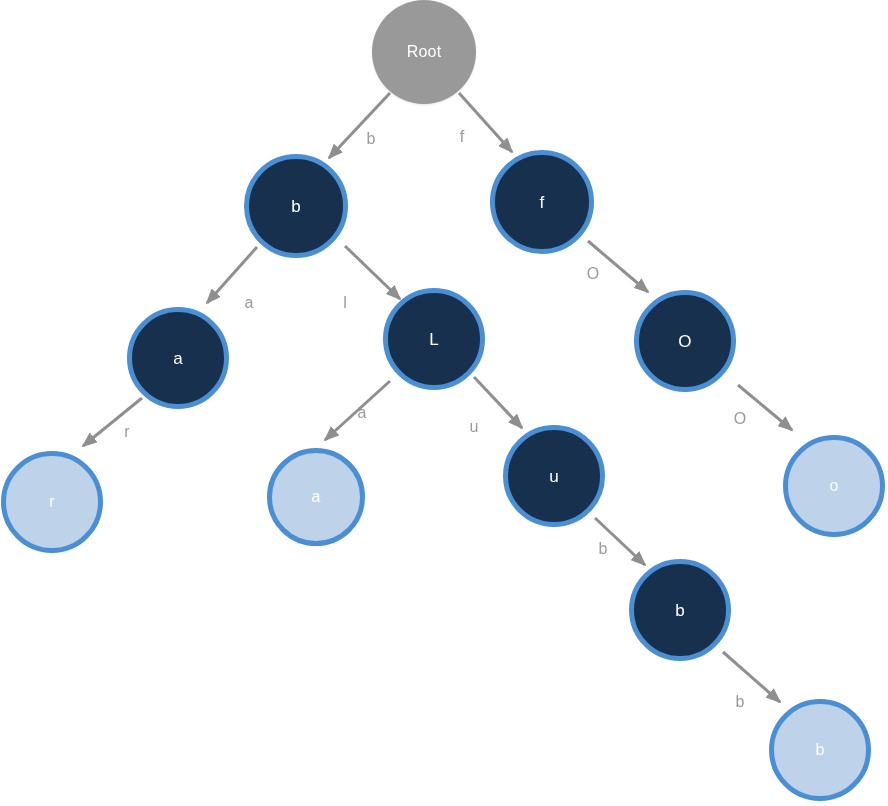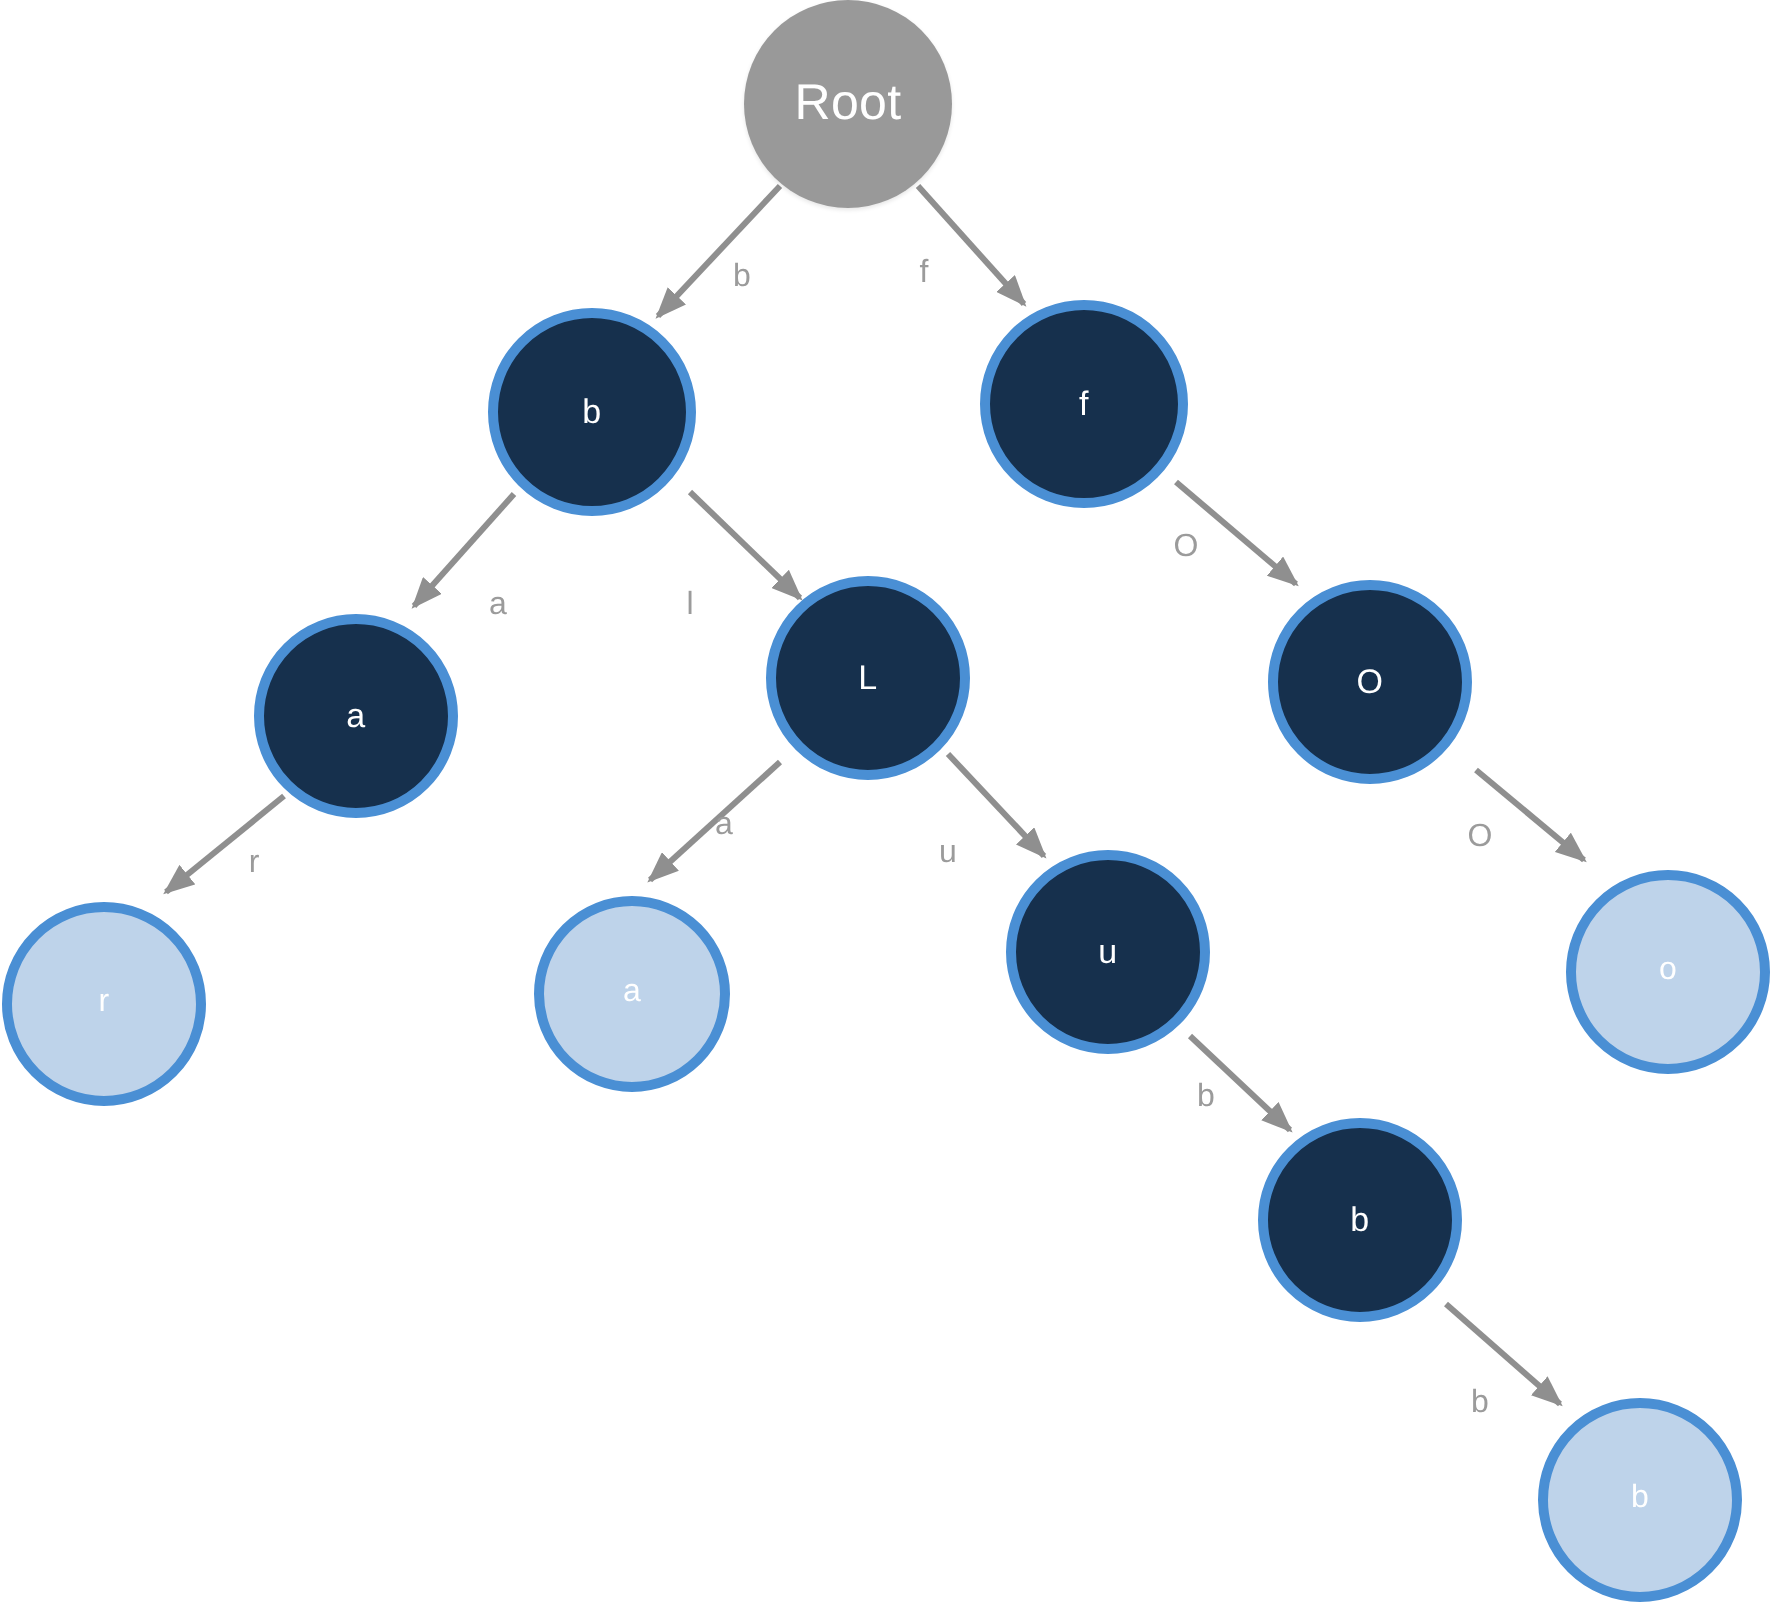--- a/index.html
+++ b/index.html
@@ -86,21 +86,21 @@
         <line x1="142" y1="398" x2="83" y2="446" stroke="#8f8f8f" stroke-width="3" marker-end="url(#arrowhead)"></line>
         <line x1="390" y1="381" x2="325" y2="440" stroke="#8f8f8f" stroke-width="3" marker-end="url(#arrowhead)"></line>
         <line x1="474" y1="377" x2="522" y2="428" stroke="#8f8f8f" stroke-width="3" marker-end="url(#arrowhead)"></line>
         <line x1="738" y1="385" x2="792" y2="430" stroke="#8f8f8f" stroke-width="3" marker-end="url(#arrowhead)"></line>
         <line x1="595" y1="518" x2="645" y2="565" stroke="#8f8f8f" stroke-width="3" marker-end="url(#arrowhead)"></line>
         <line x1="723" y1="652" x2="780" y2="702" stroke="#8f8f8f" stroke-width="3" marker-end="url(#arrowhead)"></line>
       </g>
   </svg>
   <div id="node-layer">
       <div class="node node-root" style="left: 372px; top: 0px; width: 104px; height: 104px;">
-        <span class="node-label" style="font-size: 25px;">Root</span>
+        <span class="node-label" style="font-size: 16px;">Root</span>
       </div>
       <div class="node node-internal" style="left: 244px; top: 154px; width: 104px; height: 104px;">
         <span class="node-label" style="font-size: 17px;">b</span>
       </div>
       <div class="node node-internal" style="left: 490px; top: 150px; width: 104px; height: 104px;">
         <span class="node-label" style="font-size: 17px;">f</span>
       </div>
       <div class="node node-internal" style="left: 127px; top: 307px; width: 102px; height: 102px;">
         <span class="node-label" style="font-size: 17px;">a</span>
       </div>

